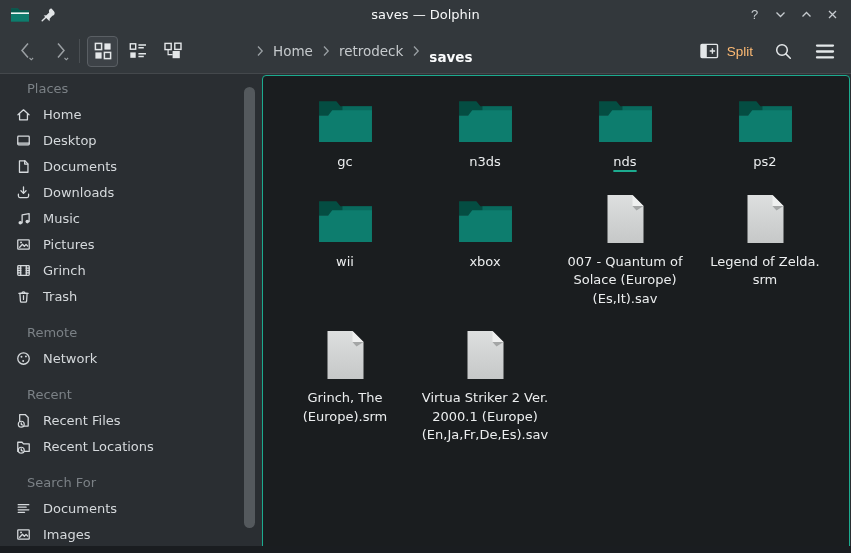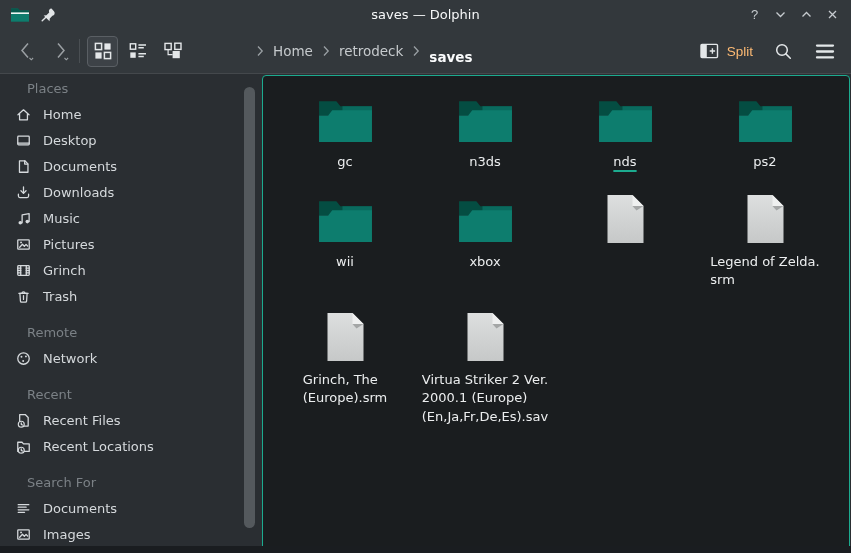--- a/index.html
+++ b/index.html
@@ -36,21 +36,21 @@
   .sec-title:not(:first-child){margin-top:9px;}
   .side-item{height:26px;display:flex;align-items:center;padding-left:15px;gap:11px;color:#d5d9dc;font-size:13px;cursor:default;}
   .side-item svg{flex:none;}
   .scroll-gutter{width:22px;flex:none;position:relative;}
   .sb-thumb{position:absolute;left:4px;top:13px;width:11px;height:441px;border-radius:6px;background:#54595d;}
 
   .view{flex:1;margin:1px 1px 0 0;border:1px solid var(--accent,#1cab8f);border-radius:4px;background:#1a1d1f;overflow:hidden;}
   .grid{display:grid;grid-template-columns:repeat(4,140px);padding:8px 0 0 12px;}
   .cell{display:flex;flex-direction:column;align-items:center;padding:10px 2px 12px;}
   .iconbox{height:50px;display:flex;align-items:flex-end;justify-content:center;}
-  .label{margin-top:9px;font-size:13px;line-height:18.5px;color:#eceeef;white-space:pre-line;max-width:136px;}
+  .label{margin-top:9px;font-size:13px;line-height:18.5px;color:#eceeef;text-align:center;white-space:pre-line;max-width:136px;}
   .label.underlined{text-decoration:underline;text-decoration-color:var(--accent,#1cab8f);text-decoration-thickness:2px;text-underline-offset:4px;}
 
   .bottom-edge{position:absolute;left:0;right:0;bottom:0;height:7px;background:#1a1d20;z-index:3;}
 </style>
 </head>
 <body>
 
 <div class="window">
 
   <div class="titlebar">
@@ -356,20 +356,23 @@
                   <linearGradient id="fg" x1="0" y1="0" x2="0" y2="1">
                     <stop offset="0" stop-color="#dddfdf"></stop>
                     <stop offset="1" stop-color="#c6c8c8"></stop>
                   </linearGradient>
                 </defs>
  <path d="M2 1 H27 L38 12 V49 H2 Z" fill="url(#fg)"></path>
  <path d="M27 12 h11 l-7 4.5 z" fill="#a4a6a6"></path>
  <path d="M27 1 L38 12 L27 12 Z" fill="#eff0f0"></path>
               </svg>
             </div>
+            <div class="label">007 - Quantum of
+Solace (Europe)
+(Es,It).sav</div>
           </div>
           <div class="cell" title="Legend of Zelda.srm">
             <div class="iconbox">
               <svg class="file-svg" width="41" height="50" viewBox="0 0 40 50">
  <defs>
                   <linearGradient id="fg" x1="0" y1="0" x2="0" y2="1">
                     <stop offset="0" stop-color="#dddfdf"></stop>
                     <stop offset="1" stop-color="#c6c8c8"></stop>
                   </linearGradient>
                 </defs>

